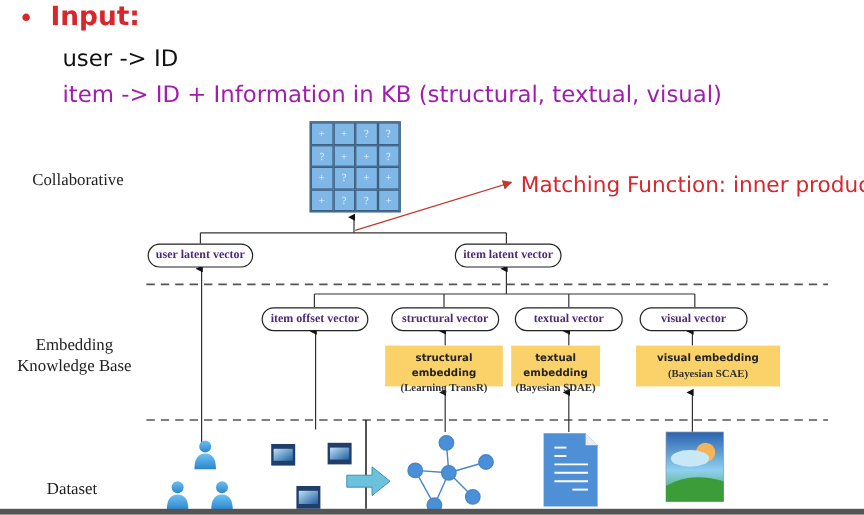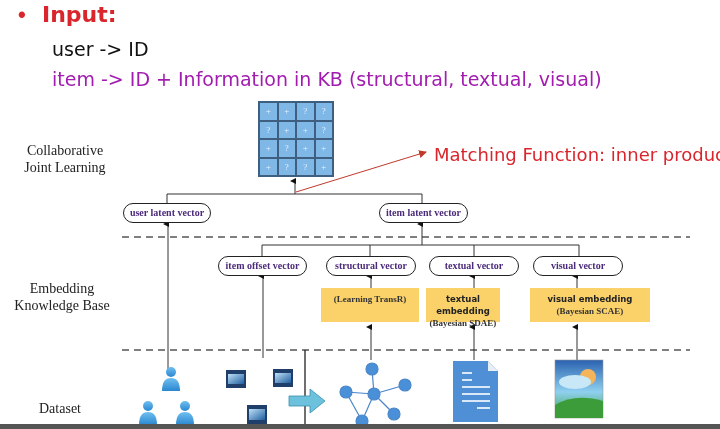--- a/index.html
+++ b/index.html
@@ -86,36 +86,36 @@
     <div class="cell">+</div>
     <div class="cell">?</div>
     <div class="cell">?</div>
     <div class="cell">+</div>
   </div>
 
 <div class="abs annot">Matching Function: inner produc</div>
 
 <div class="abs layer-label" style="left:10px;top:142px;width:110px">
   <div>Collaborative</div>
-  <div>Joint Learning</div>
 </div>
 <div class="abs layer-label" style="left:2px;top:280px;width:120px">
   <div>Embedding</div>
   <div>Knowledge Base</div>
 </div>
 <div class="abs layer-label" style="left:20px;top:400px;width:80px">Dataset</div>
 
 <div class="pill" style="left:123px;top:203px;width:86px">user latent vector</div>
 <div class="pill" style="left:379px;top:203px;width:87px">item latent vector</div>
 <div class="pill" style="left:218px;top:256px;width:87px">item offset vector</div>
 <div class="pill" style="left:326px;top:256px;width:88px">structural vector</div>
 <div class="pill" style="left:429px;top:256px;width:88px">textual vector</div>
 <div class="pill" style="left:533px;top:256px;width:88px">visual vector</div>
 
 <div class="emb" style="left:321px;top:288px;width:98px;height:34px">
+  <div class="t1">structural embedding</div>
   <div class="t2">(Learning TransR)</div>
 </div>
 <div class="emb" style="left:426px;top:288px;width:74px;height:34px">
   <div class="t1">textual embedding</div>
   <div class="t2">(Bayesian SDAE)</div>
 </div>
 <div class="emb" style="left:530px;top:288px;width:120px;height:34px">
   <div class="t1">visual embedding</div>
   <div class="t2">(Bayesian SCAE)</div>
 </div>

